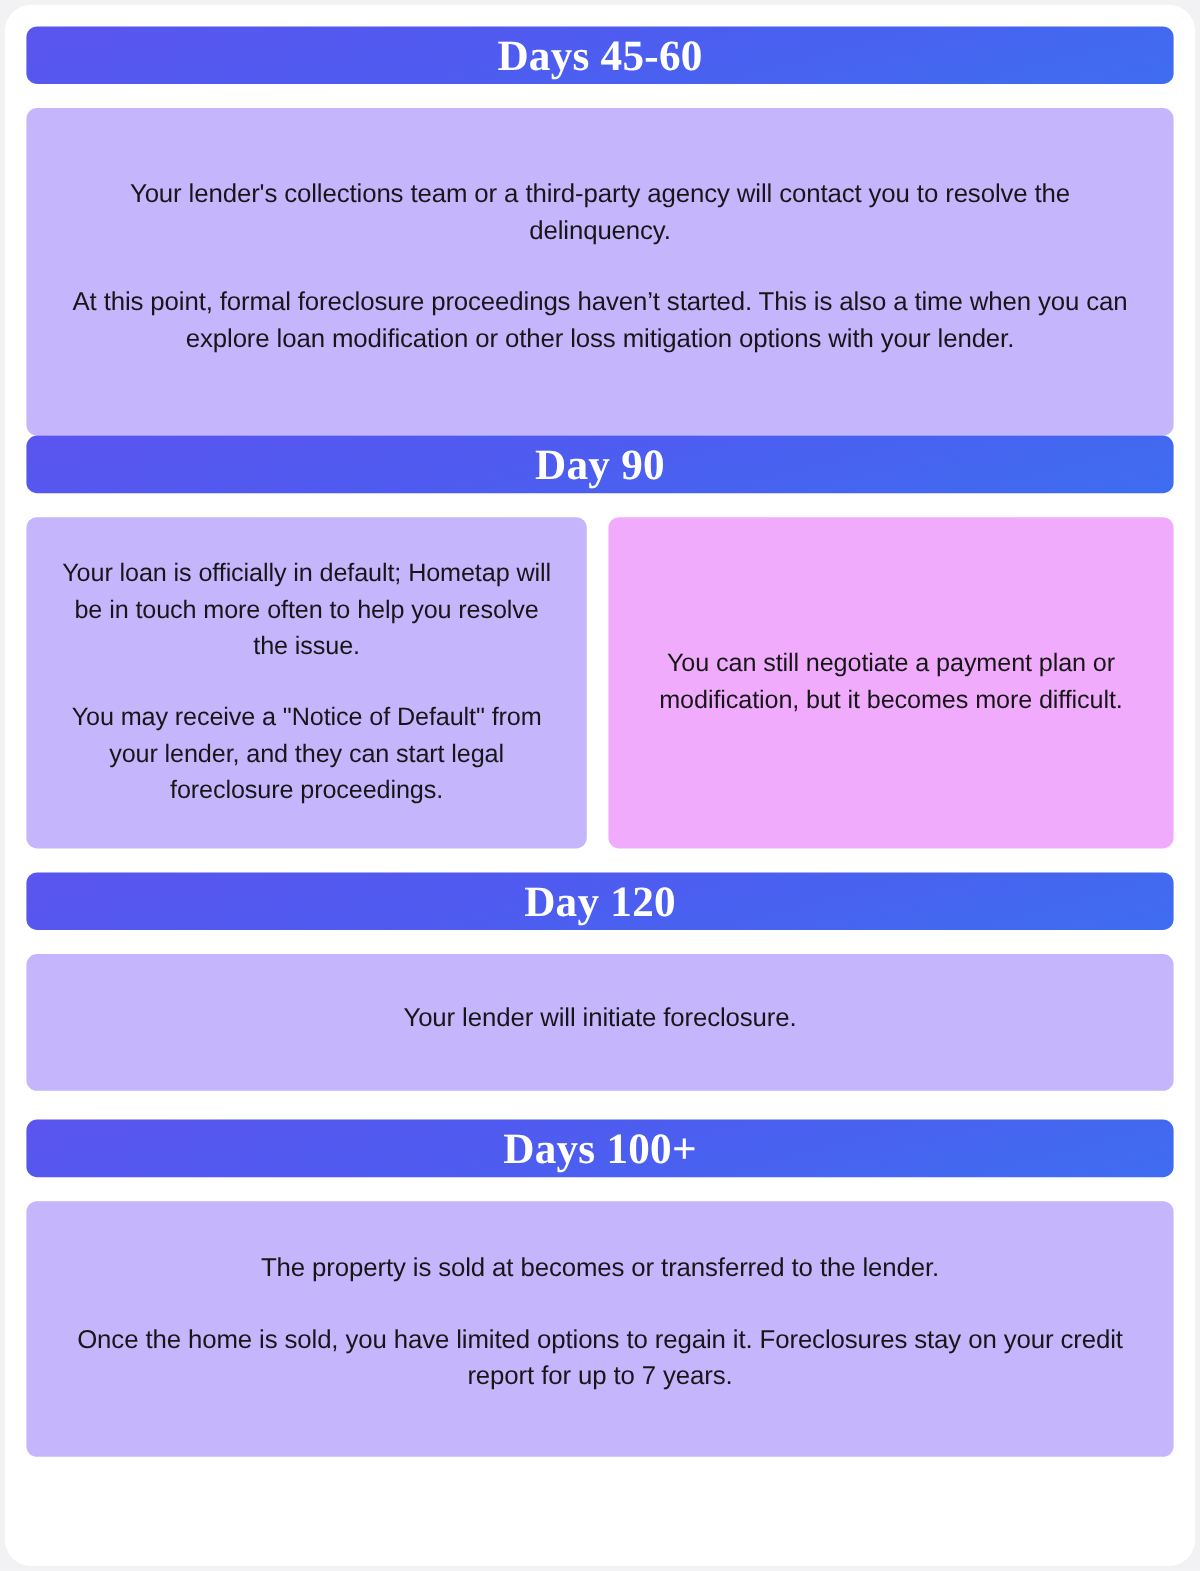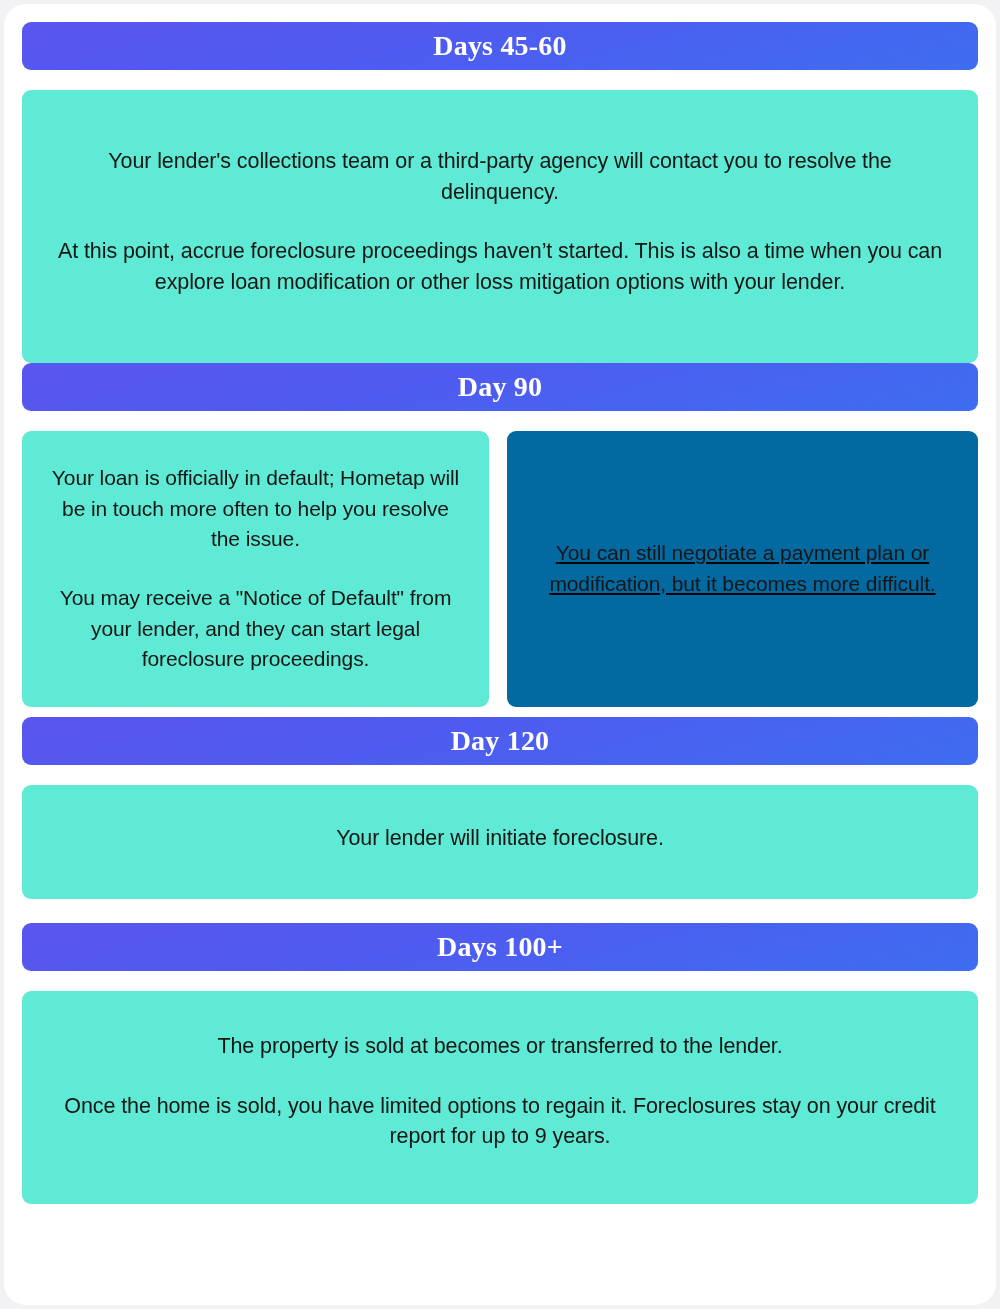--- a/index.html
+++ b/index.html
@@ -49,38 +49,37 @@
     background: linear-gradient(165deg, #5a55ef 0%, #4f5bf0 42%, #3e6df0 100%);
     display: flex;
     align-items: center;
     justify-content: center;
     margin-bottom: 20px;
   }
 
   .section-header-title {
     font-family: "Liberation Serif", "DejaVu Serif", serif;
     font-weight: bold;
-    font-size: 28px;
+    font-size: 36px;
     line-height: 1;
     color: #ffffff;
     letter-spacing: 0.2px;
     white-space: nowrap;
   }
 
   
   .panel {
-    background: #5eead4;
+    background: #c4b5fd;
     border-radius: 9px;
     padding: 26px 28px;
     text-align: center;
   }
 
   .panel.mint {
-    background: #0369a1;
-    text-decoration: underline;
+    background: #f0abfc;
   }
 
   .panel p {
     font-size: 21.5px;
     line-height: 1.42;
     color: #161616;
     letter-spacing: -0.1px;
   }
 
   .panel p + p {
@@ -105,39 +104,39 @@
   .two-col > .panel.col-left  { padding: 32px 24px; }
   .two-col > .panel.col-right { padding: 32px 26px; }
 
   .two-col .panel p { font-size: 21px; line-height: 1.45; }
 
   
   #section-0 .panel { padding: 56px 26px 66px 26px; }
   #section-0 .panel p { font-size: 21.5px; }
 
   #section-1 { }
-  #section-2 { margin-top: 10px; }
+  #section-2 { margin-top: 20px; }
   #section-3 { margin-top: 24px; }
 
   #section-2 .panel { padding: 38px 26px 46px 26px; }
   #section-3 .panel { padding: 40px 26px 52px 26px; }
 </style>
 </head>
 <body>
 
 <div id="timeline-card">
   <div id="timeline-stack">
 
     <div class="section" id="section-0">
       <div class="section-header">
         <span class="section-header-title">Days 45-60</span>
       </div>
       <div class="panel">
         <p>Your lender's collections team or a third-party agency will contact you to resolve the delinquency.</p>
-        <p>At this point, accrue foreclosure proceedings haven’t started. This is also a time when you can explore loan modification or other loss mitigation options with your lender.</p>
+        <p>At this point, formal foreclosure proceedings haven’t started. This is also a time when you can explore loan modification or other loss mitigation options with your lender.</p>
       </div>
     </div>
 
     <div class="section" id="section-1">
       <div class="section-header">
         <span class="section-header-title">Day 90</span>
       </div>
       <div class="two-col">
         <div class="panel col-left">
           <p>Your loan is officially in default; Hometap will be in touch more often to help you resolve the issue.</p>
@@ -157,18 +156,18 @@
         <p>Your lender will initiate foreclosure.</p>
       </div>
     </div>
 
     <div class="section" id="section-3">
       <div class="section-header">
         <span class="section-header-title">Days 100+</span>
       </div>
       <div class="panel">
         <p>The property is sold at becomes or transferred to the lender.</p>
-        <p>Once the home is sold, you have limited options to regain it. Foreclosures stay on your credit report for up to 9 years.</p>
+        <p>Once the home is sold, you have limited options to regain it. Foreclosures stay on your credit report for up to 7 years.</p>
       </div>
     </div>
 
   </div>
 </div>
 
 </body></html>

